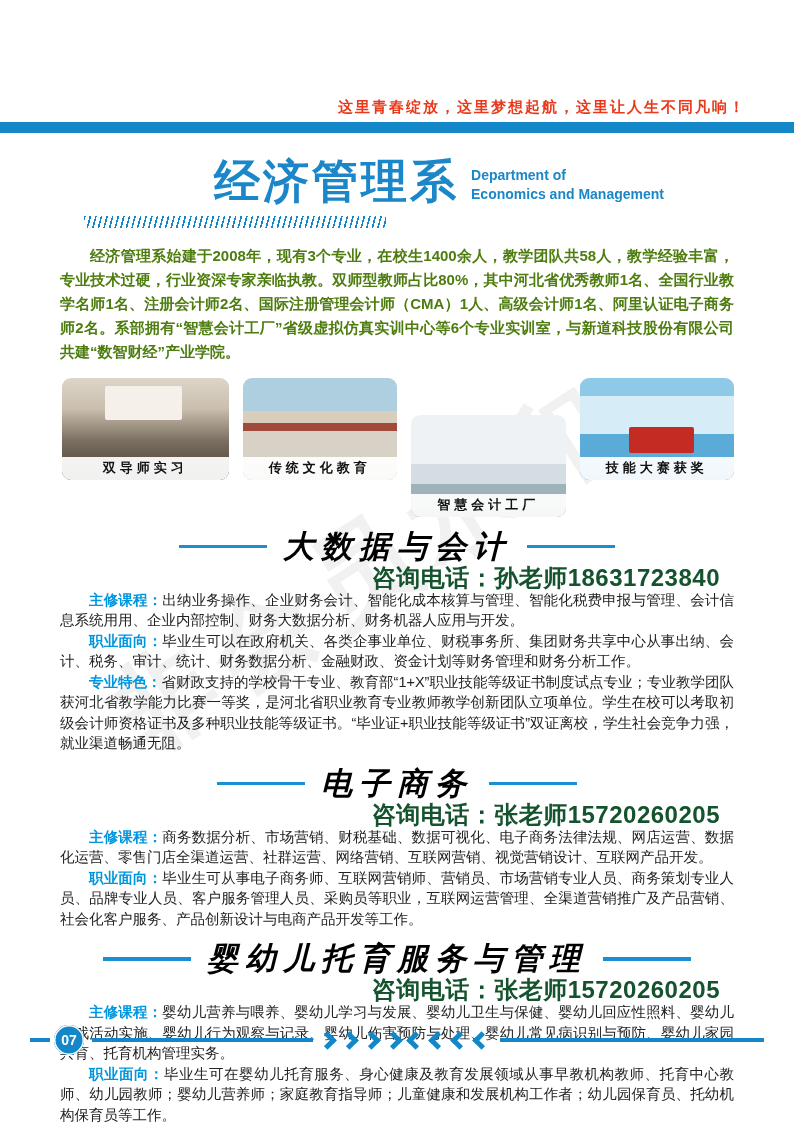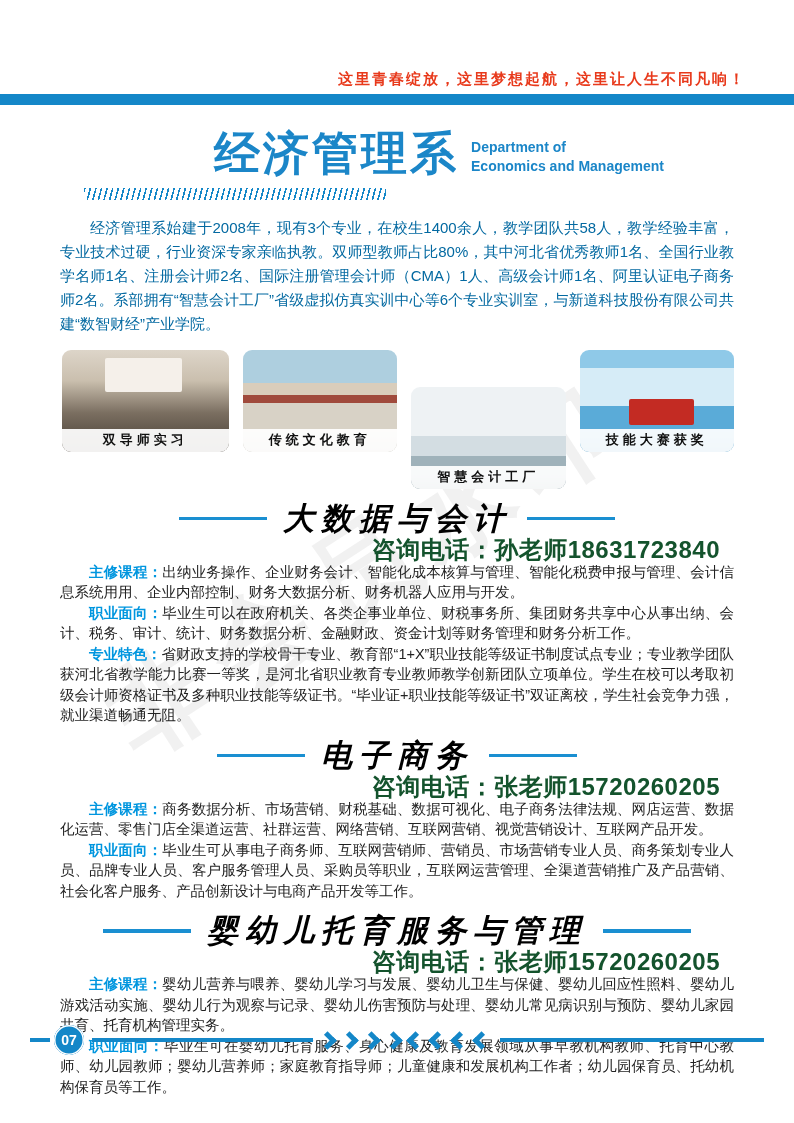--- a/index.html
+++ b/index.html
@@ -12,40 +12,40 @@
   
   .watermark {
     position:absolute; left:120px; top:660px;
     font-size:104px; font-weight:bold; letter-spacing:14px;
     color:rgba(100,100,100,0.09); white-space:nowrap;
     transform:rotate(-33deg); transform-origin:left center;
     pointer-events:none; z-index:0;
   }
   
   .slogan {
-    margin-top:70px; padding-right:48px; text-align:right;
+    margin-top:98px; padding-right:48px; text-align:right;
     color:#e8391b; font-size:15px; font-weight:bold; letter-spacing:2px;
   }
   .top-bar { margin-top:5px; width:100%; height:11px; background:#1487c8; }
   
   .title-block { margin:24px 0 0 84px; position:relative; z-index:1; }
   .title-row { display:flex; align-items:flex-end; gap:12px;justify-content:center; }
   .dept-title {
     color:#1b86c8; font-size:46px; font-weight:bold; letter-spacing:3px;
     line-height:1.1; font-family:"Liberation Serif","DejaVu Serif",serif;
   }
   .dept-sub { color:#1b86c8; font-size:14px; font-weight:bold; line-height:1.35; padding-bottom:4px; }
   .hatch {
     margin-top:8px; width:302px; height:12px;
     background:repeating-linear-gradient(105deg,#1487c8 0px,#1487c8 1.6px,transparent 1.6px,transparent 5.4px);
   }
   
   .intro {
     margin:16px 60px 0 60px; font-size:15px; line-height:24px;
-    text-indent:2em; text-align:justify; color:#0369a1; position:relative; z-index:1;
+    text-indent:2em; text-align:justify; color:#4d7c0f; position:relative; z-index:1;font-weight:bold;
   }
   
   .photos { margin:14px 60px 0 62px; display:flex; gap:14px; position:relative; z-index:1; }
   .photo { position:relative; flex:1; height:102px; border-radius:9px; overflow:hidden; }
   .photo-1 { background:linear-gradient(180deg,#ddd5c9 0%,#cabfae 30%,#7a6e60 62%,#453c33 100%);padding-left:12px; }
   .photo-2 { background:linear-gradient(180deg,#aecfdf 0%,#aecfdf 32%,#d9cdbb 32%,#d9cdbb 44%,#a04a3c 44%,#a04a3c 52%,#d8d2c6 52%,#d8d2c6 80%,#bdb8ad 100%); }
   .photo-3 { background:linear-gradient(180deg,#eef2f4 0%,#eef2f4 48%,#d3dde2 48%,#d3dde2 68%,#9fb2ba 68%,#9fb2ba 86%,#6e838d 100%);margin-top:37px; }
   .photo-4 { background:linear-gradient(180deg,#8fc9e8 0%,#8fc9e8 18%,#d6ecf7 18%,#d6ecf7 55%,#5aabd8 55%,#5aabd8 80%,#3c8fc0 100%); }
   .photo-4 .flag {
     position:absolute; left:32%; top:48%; width:42%; height:26%;

